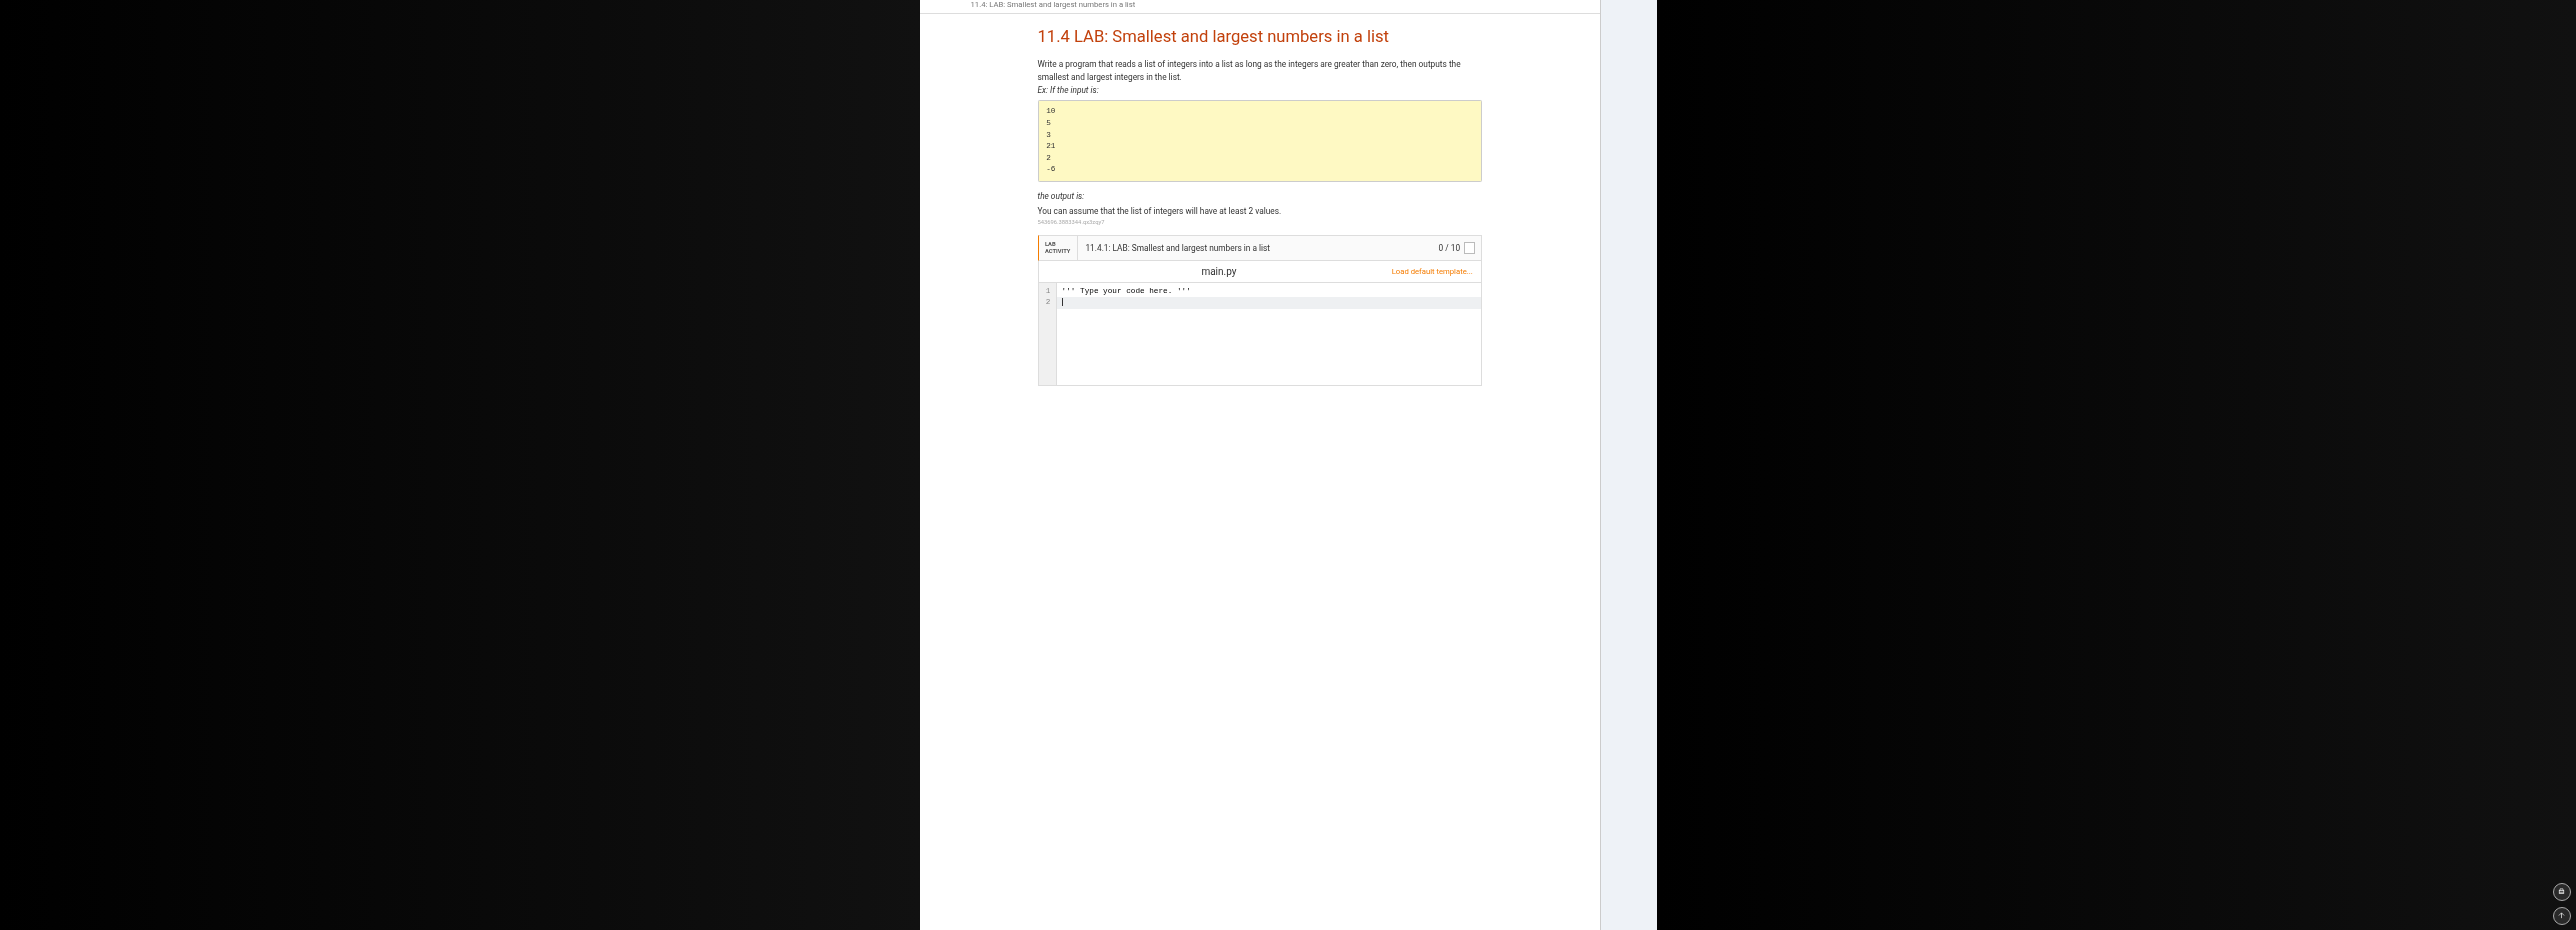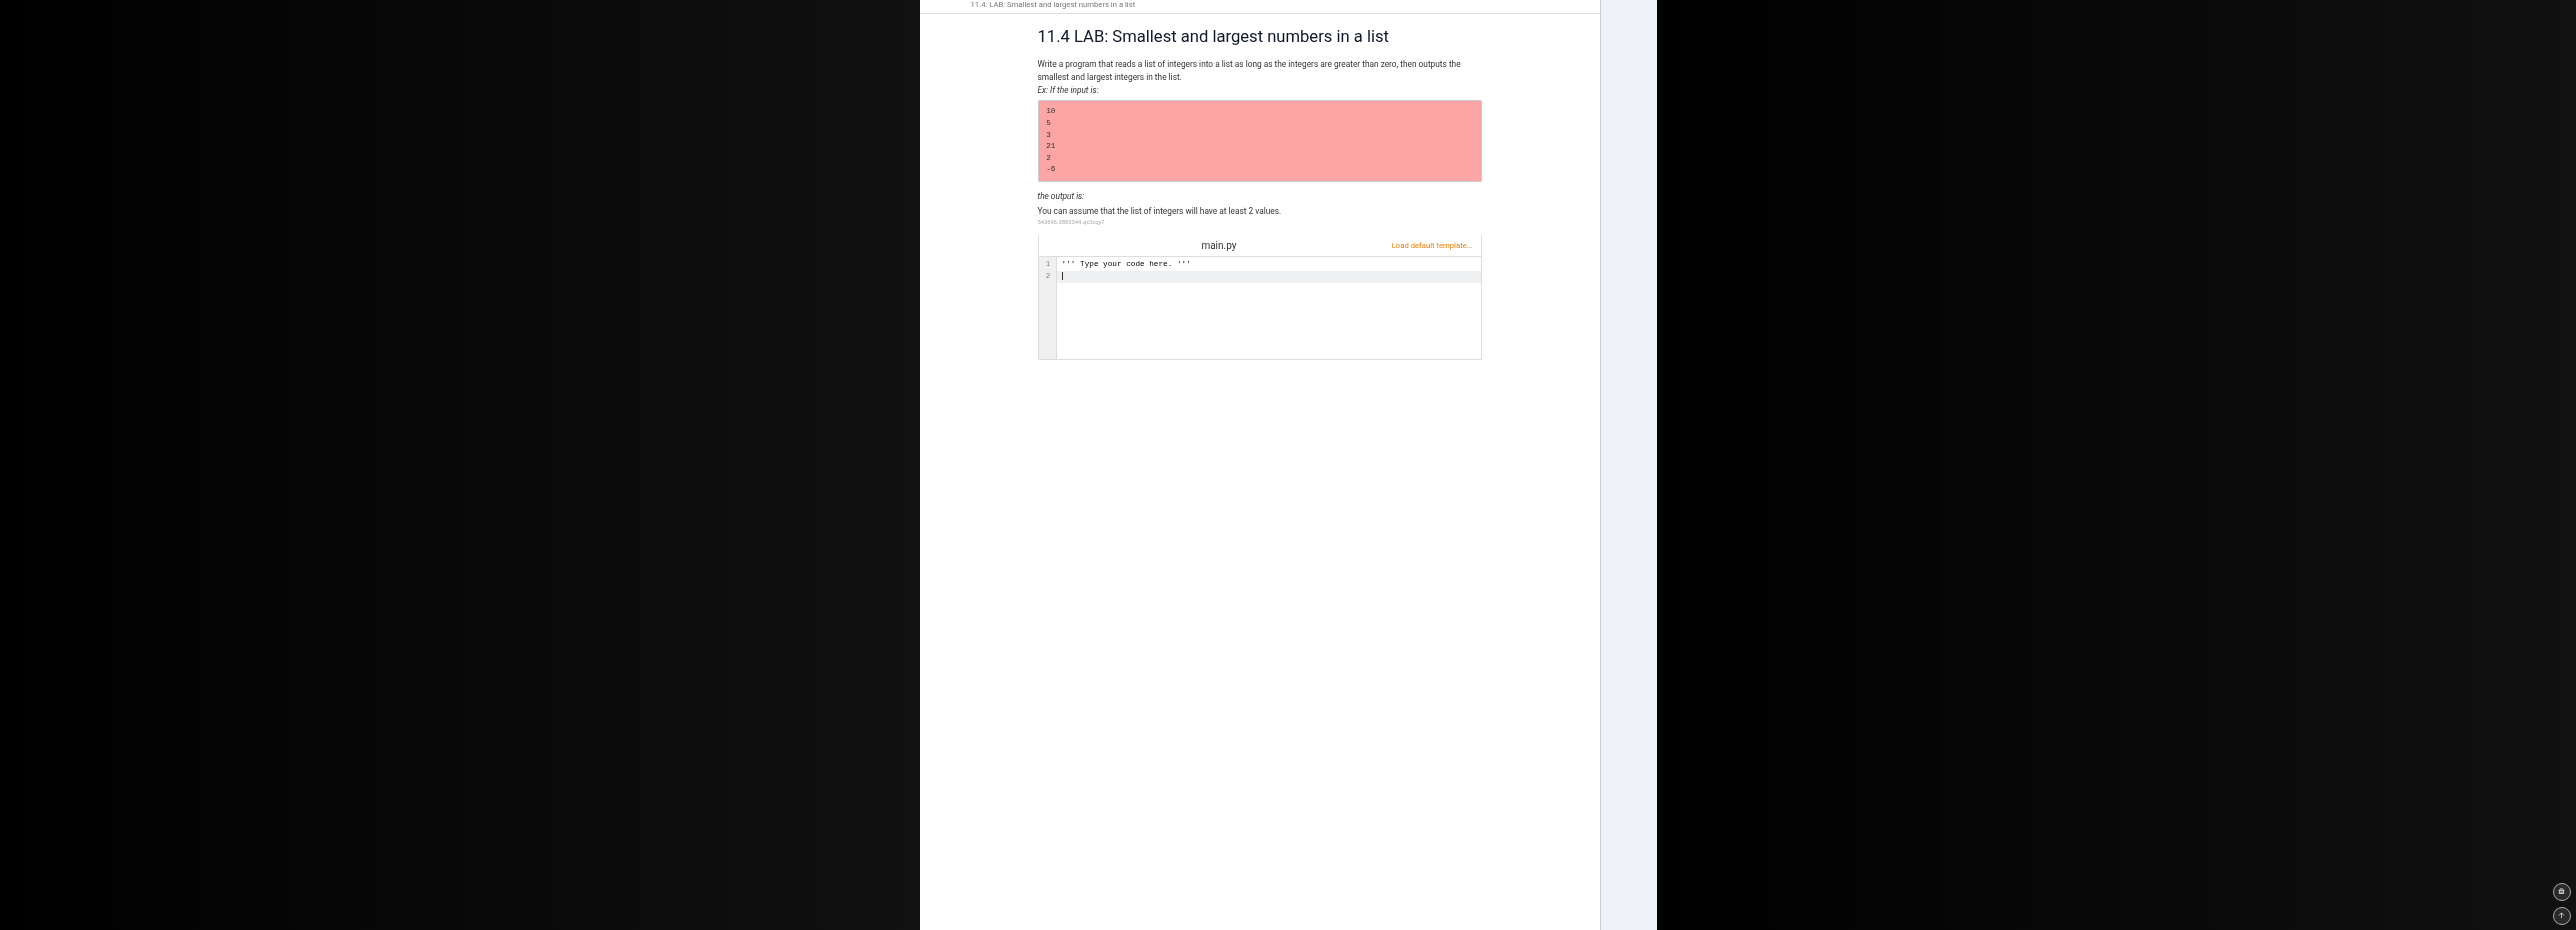--- a/index.html
+++ b/index.html
@@ -22,37 +22,37 @@
       padding: 0 12.8px 3.8px 51px;
       font-size: 7.7px;
       color: #777;
     }
     .content-area {
       padding: 12.8px 118px 12.8px 118px;
     }
     h1.page-title {
       font-size: 16.6px;
       font-weight: 400;
-      color: #0f172a;
+      color: #c2410c;
       margin-bottom: 12.8px;
     }
     .desc {
       font-size: 8.3px;
       color: #333;
       line-height: 1.5;
       margin-bottom: 2px;
     }
     .example-label {
       font-size: 8.3px;
       color: #333;
       margin-bottom: 5.1px;
       font-style: italic;
     }
     .code-block {
-      background: #fca5a5;
+      background: #fef9c3;
       border: 0.6px solid #ccc;
       border-radius: 1.3px;
       padding: 5.1px 7.7px;
       font-family: "Courier New", monospace;
       font-size: 7.7px;
       color: #333;
       white-space: pre;
       margin-bottom: 9px;
       line-height: 1.5;
     }
@@ -226,20 +226,31 @@
 2
 -6</div>
 
       <p class="example-label">the output is:</p>
 
 
       <p class="note">You can assume that the list of integers will have at least 2 values.</p>
 
       <div class="tiny-id">543696.3883344.qx3zqy7</div>
 
+      <div class="lab-header">
+        <div class="lab-tag">
+          <span>LAB</span>
+          <span>ACTIVITY</span>
+        </div>
+        <div class="lab-title">11.4.1: LAB: Smallest and largest numbers in a list</div>
+        <div class="lab-score">
+          <span>0 / 10</span>
+          <span class="score-box"></span>
+        </div>
+      </div>
 
       <div class="editor-wrap">
         <div class="editor-bar">
           <div class="filename">main.py</div>
           <div class="load-template">Load default template...</div>
         </div>
         <div class="code-editor">
           <div class="gutter">
             <div>1</div>
             <div>2</div>

